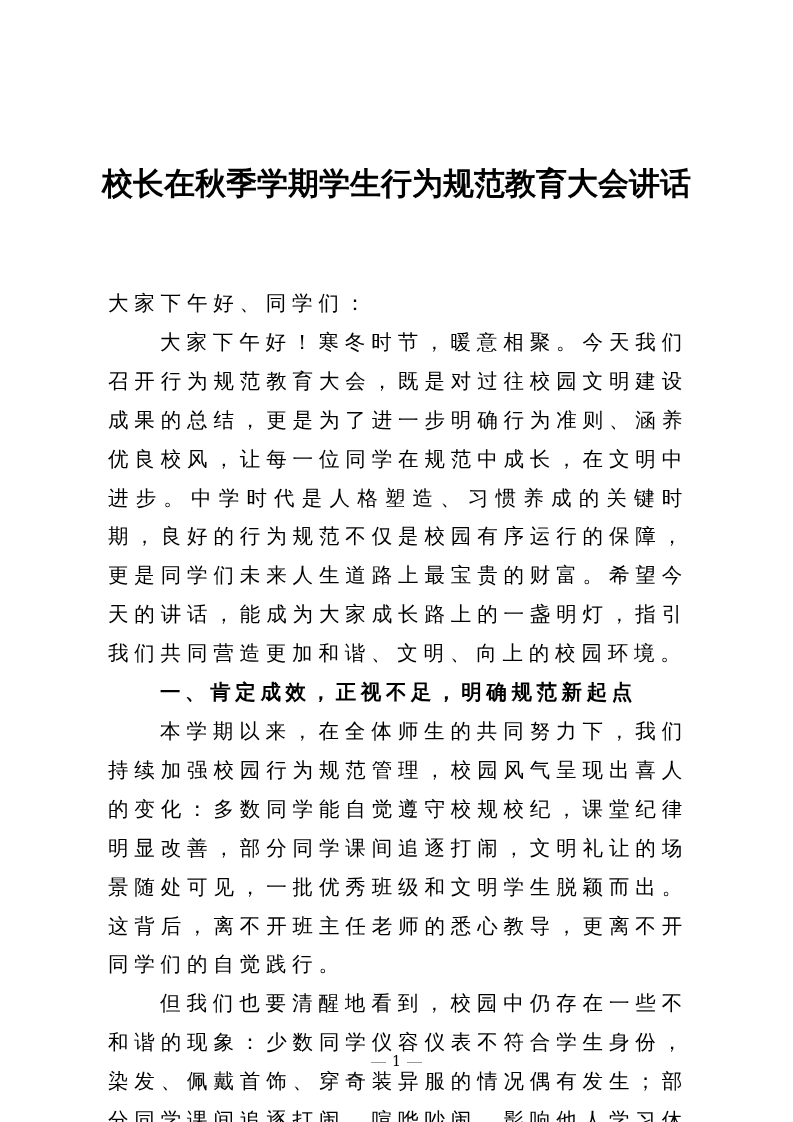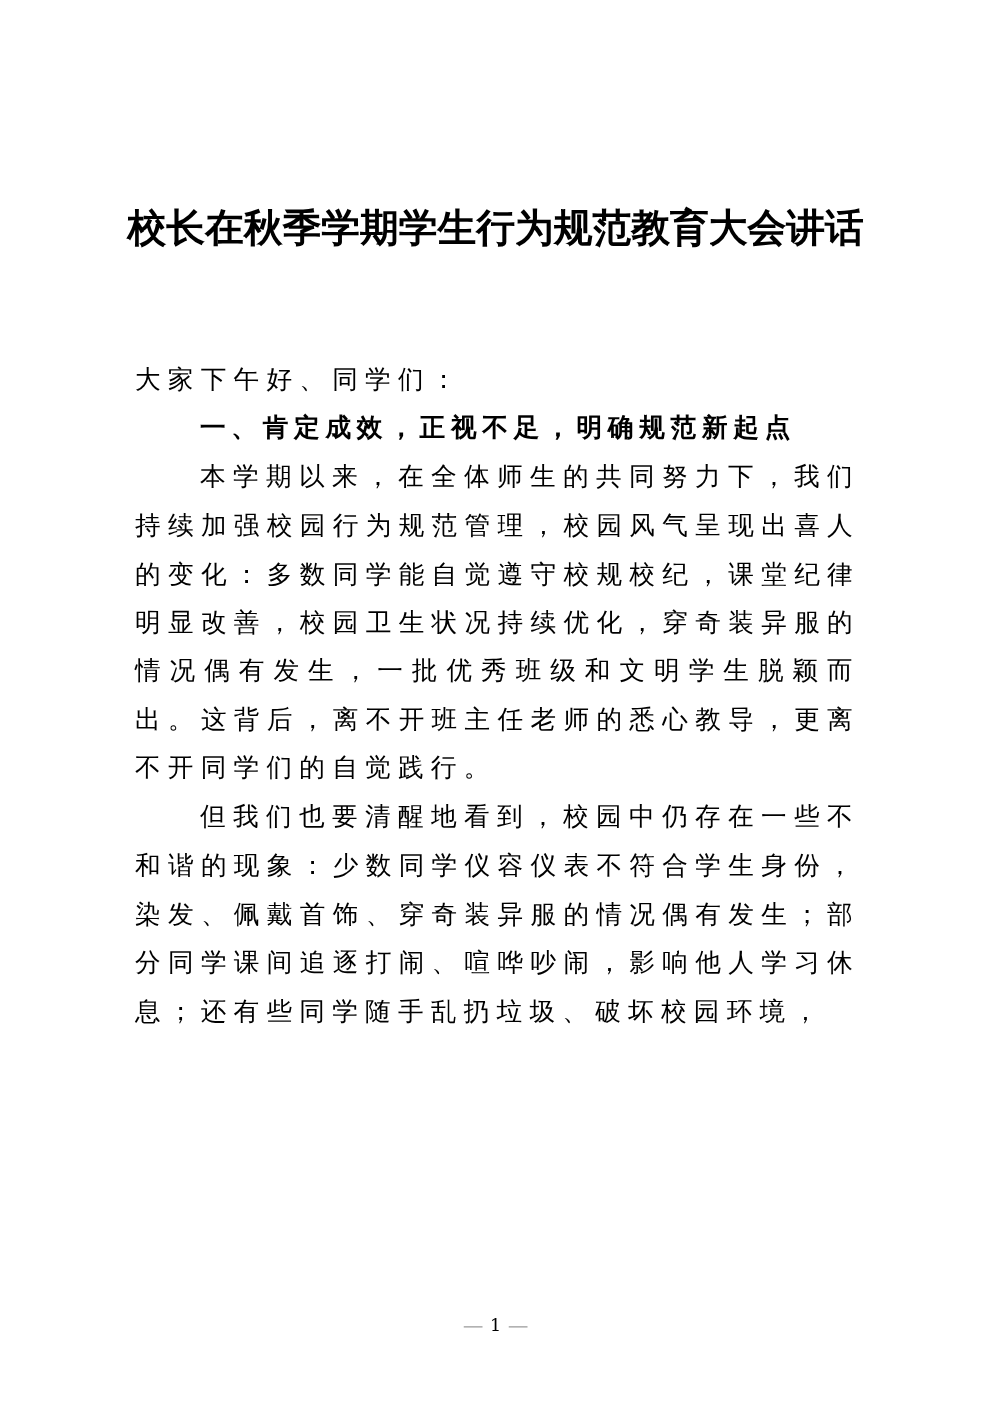--- a/index.html
+++ b/index.html
@@ -34,21 +34,22 @@
   .footer .dash { display: inline-block; width: 15px; height: 1px; background: #999; vertical-align: middle; margin: 0 6px; }
 </style>
 </head>
 <body>
 
 <div class="page">
   <h1 class="title">校长在秋季学期学生行为规范教育大会讲话</h1>
 
   <div class="body">
     <p>大家下午好、同学们：</p>
+    <p class="indent">大家下午好！寒冬时节，暖意相聚。今天我们召开行为规范教育大会，既是对过往校园文明建设成果的总结，更是为了进一步明确行为准则、涵养优良校风，让每一位同学在规范中成长，在文明中进步。中学时代是人格塑造、习惯养成的关键时期，良好的行为规范不仅是校园有序运行的保障，更是同学们未来人生道路上最宝贵的财富。希望今天的讲话，能成为大家成长路上的一盏明灯，指引我们共同营造更加和谐、文明、向上的校园环境。</p>
     <p class="heading">一、肯定成效，正视不足，明确规范新起点</p>
-    <p class="indent">本学期以来，在全体师生的共同努力下，我们持续加强校园行为规范管理，校园风气呈现出喜人的变化：多数同学能自觉遵守校规校纪，课堂纪律明显改善，校园卫生状况持续优化，穿奇装异服的情况偶有发生，一批优秀班级和文明学生脱颖而出。这背后，离不开班主任老师的悉心教导，更离不开同学们的自觉践行。</p>
+    <p class="indent">本学期以来，在全体师生的共同努力下，我们持续加强校园行为规范管理，校园风气呈现出喜人的变化：多数同学能自觉遵守校规校纪，课堂纪律明显改善，部分同学课间追逐打闹，文明礼让的场景随处可见，一批优秀班级和文明学生脱颖而出。这背后，离不开班主任老师的悉心教导，更离不开同学们的自觉践行。</p>
     <p class="indent">但我们也要清醒地看到，校园中仍存在一些不和谐的现象：少数同学仪容仪表不符合学生身份，染发、佩戴首饰、穿奇装异服的情况偶有发生；部分同学课间追逐打闹、喧哗吵闹，影响他人学习休息；还有些同学随手乱扔垃圾、破坏校园环境，</p>
   </div>
 
   <div class="footer">
     <span class="dash"></span><span>1</span><span class="dash"></span>
   </div>
 </div>
 
 </body></html>

